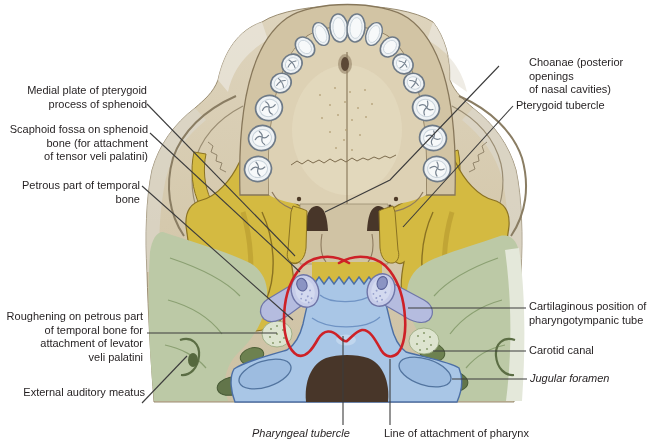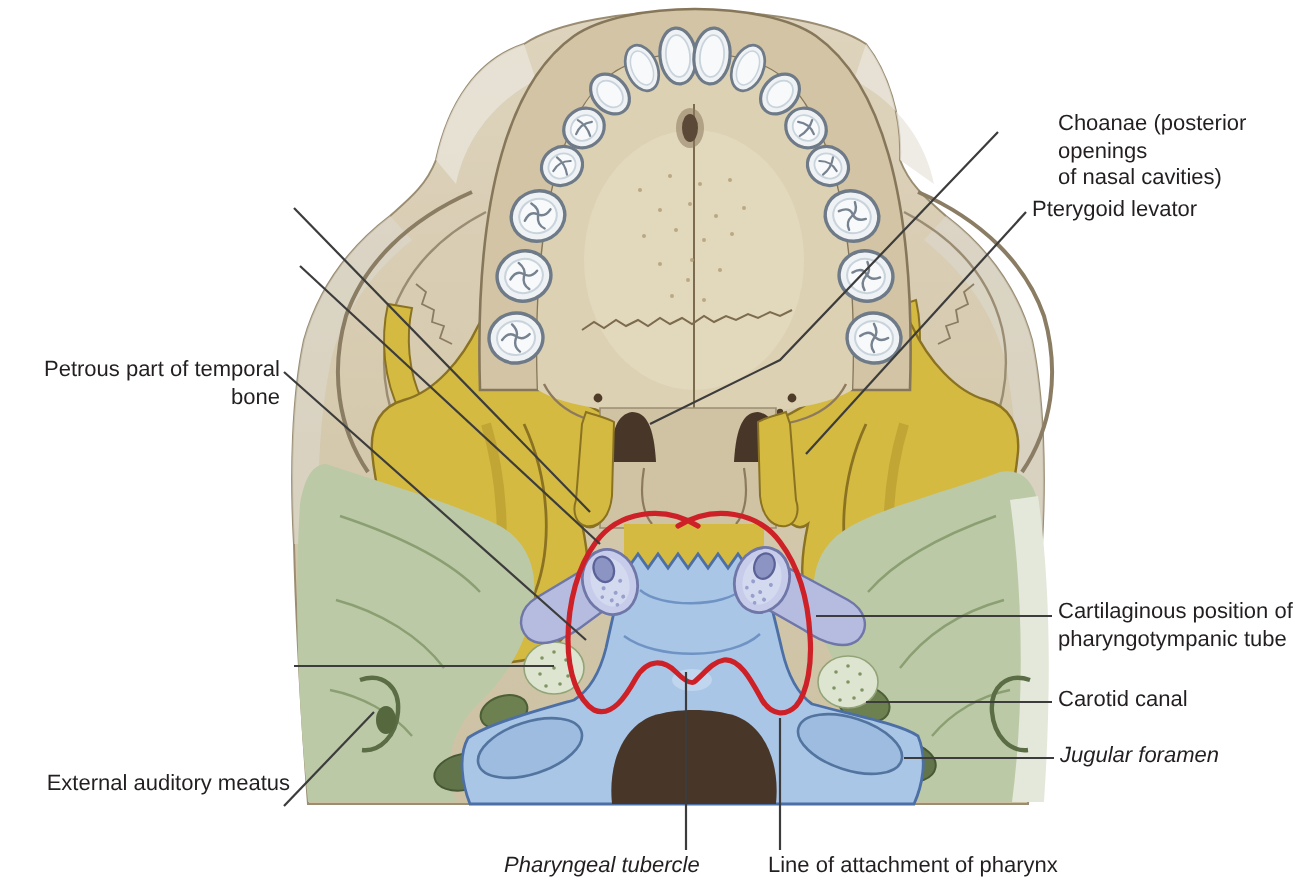--- a/index.html
+++ b/index.html
@@ -315,26 +315,35 @@
     <polyline points="499,66 390,180 325,212"></polyline>
     <line x1="513" y1="106" x2="403" y2="227"></line>
     <line x1="408" y1="308" x2="526" y2="308"></line>
     <line x1="433" y1="351" x2="526" y2="351"></line>
     <line x1="452" y1="379" x2="527" y2="379"></line>
     <line x1="343" y1="336" x2="343" y2="425"></line>
     <line x1="390" y1="359" x2="390" y2="425"></line>
   </g>
 </svg>
 
+  <div class="lbl r" style="right:503px; top:84px;">Medial plate of pterygoid
+process of sphenoid</div>
+  <div class="lbl r" style="right:502px; top:123px;">Scaphoid fossa on sphenoid
+bone (for attachment
+of tensor veli palatini)</div>
   <div class="lbl r" style="right:510px; top:179px;">Petrous part of temporal bone</div>
+  <div class="lbl r" style="right:507px; top:310px;">Roughening on petrous part
+of temporal bone for
+attachment of levator
+veli palatini</div>
   <div class="lbl r" style="right:505px; top:386px;">External auditory meatus</div>
 
   <div class="lbl" style="left:502px; top:56px;margin-left:27px;">Choanae (posterior openings
 of nasal cavities)</div>
-  <div class="lbl" style="left:516px; top:99px;">Pterygoid levator</div>
+  <div class="lbl" style="left:516px; top:99px;">Pterygoid tubercle</div>
   <div class="lbl" style="left:529px; top:300px;">Cartilaginous position of
 pharyngotympanic tube</div>
   <div class="lbl" style="left:529px; top:344px;">Carotid canal</div>
   <div class="lbl" style="left:530px; top:372px;font-style:italic;">Jugular foramen</div>
 
   <div class="lbl" style="left:252px; top:427px;font-style:italic;">Pharyngeal tubercle</div>
   <div class="lbl" style="left:384px; top:427px;">Line of attachment of pharynx</div>
 
 </div>
 

